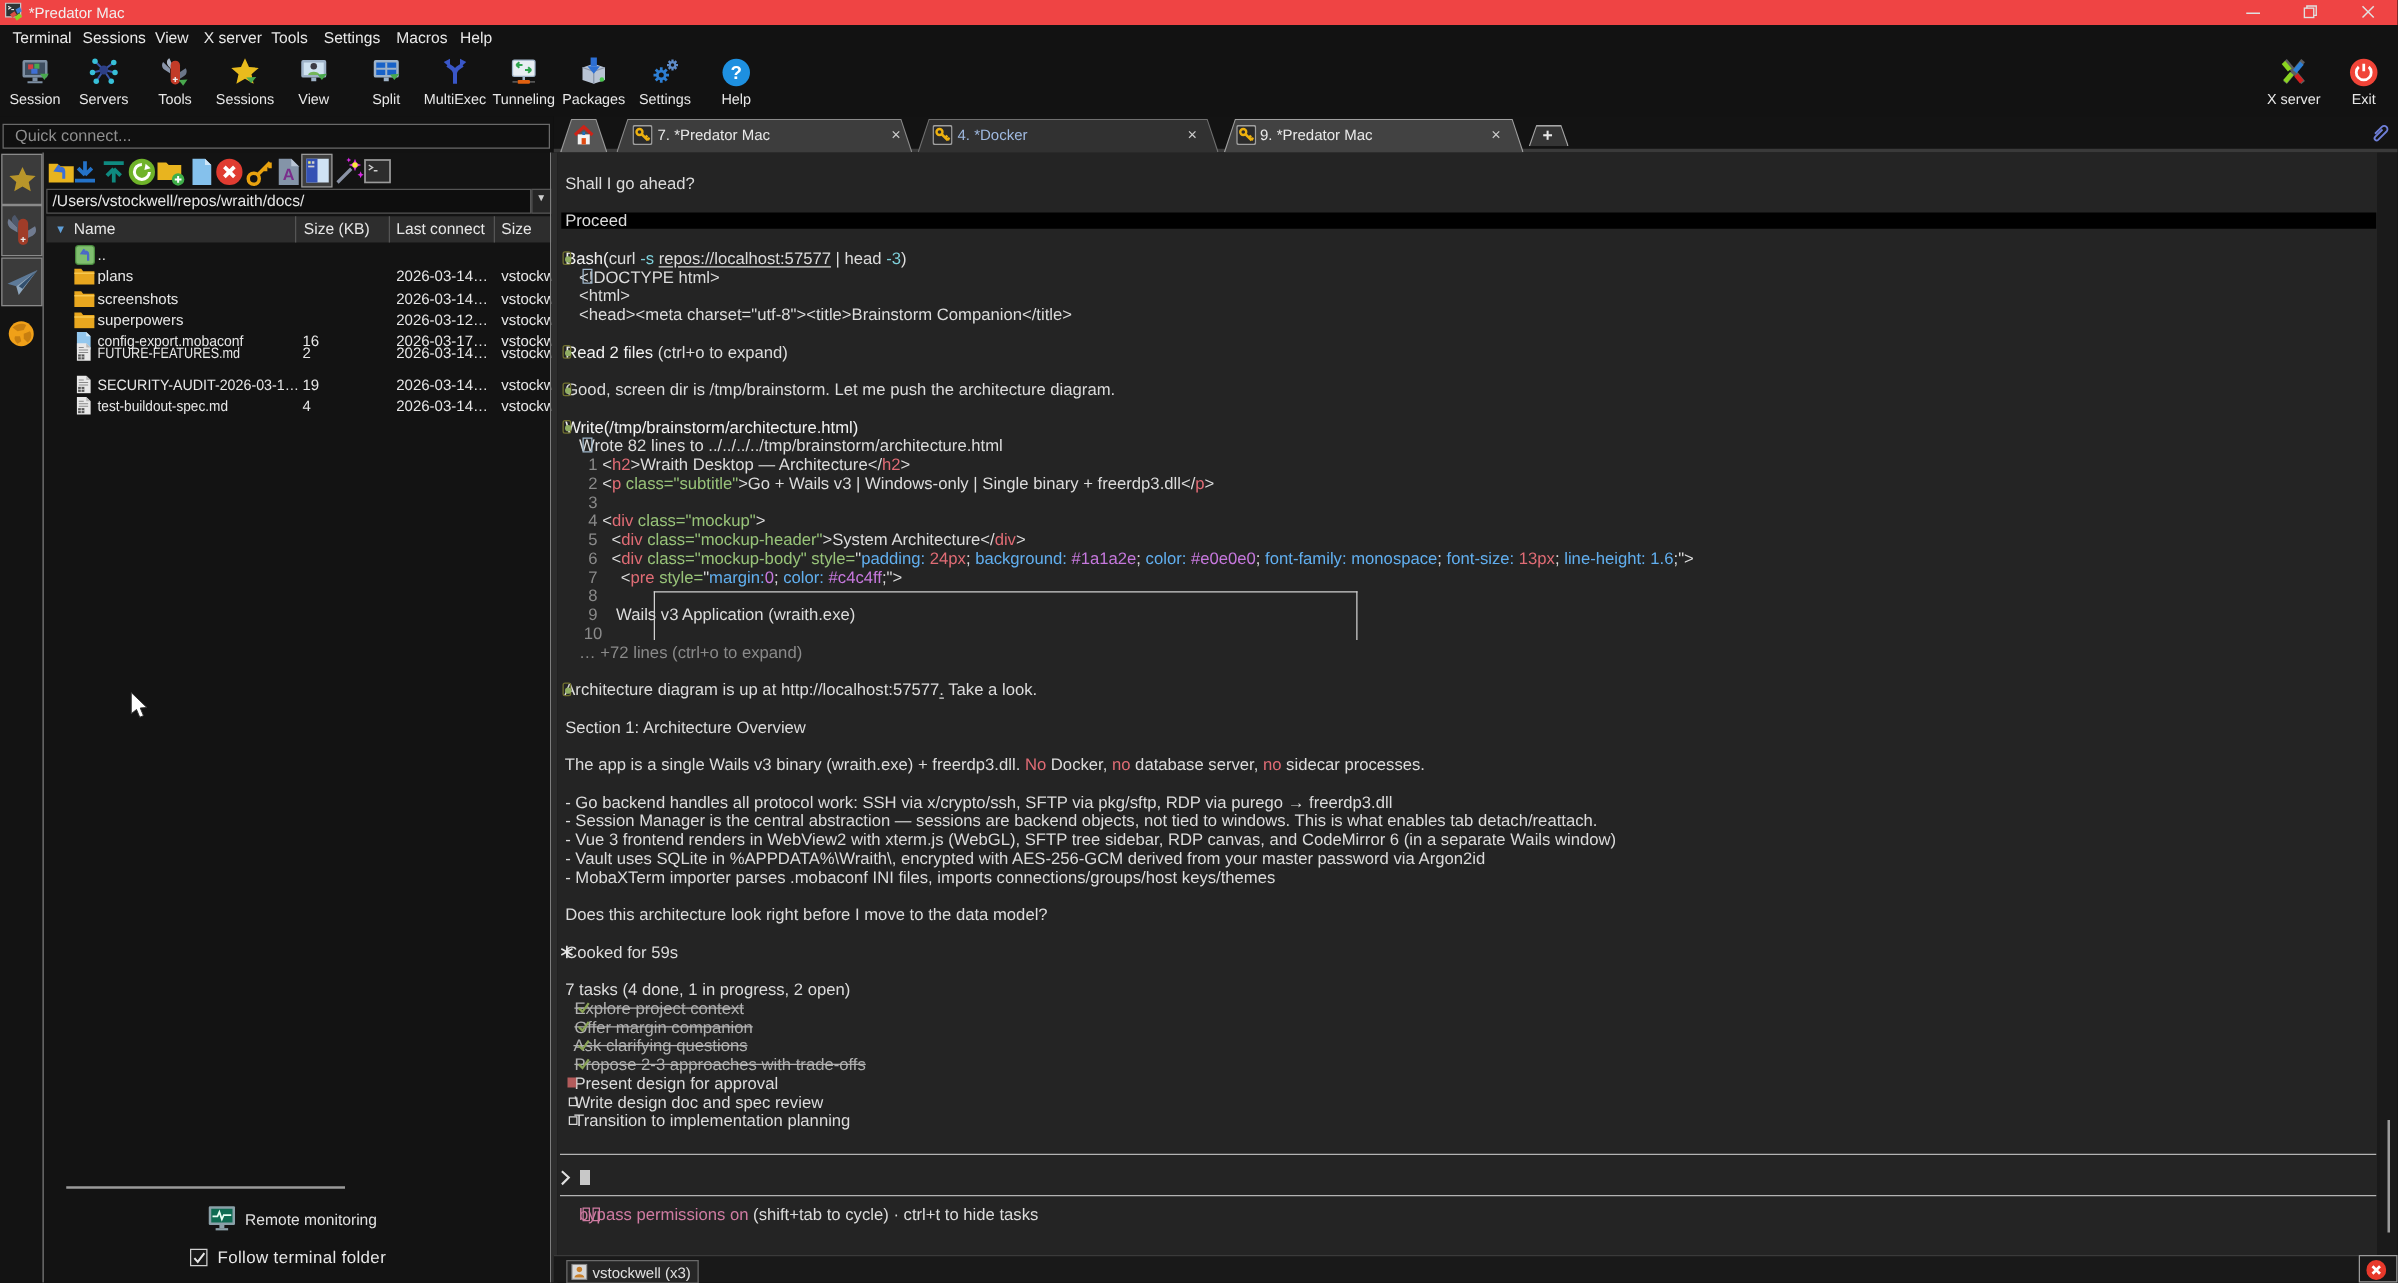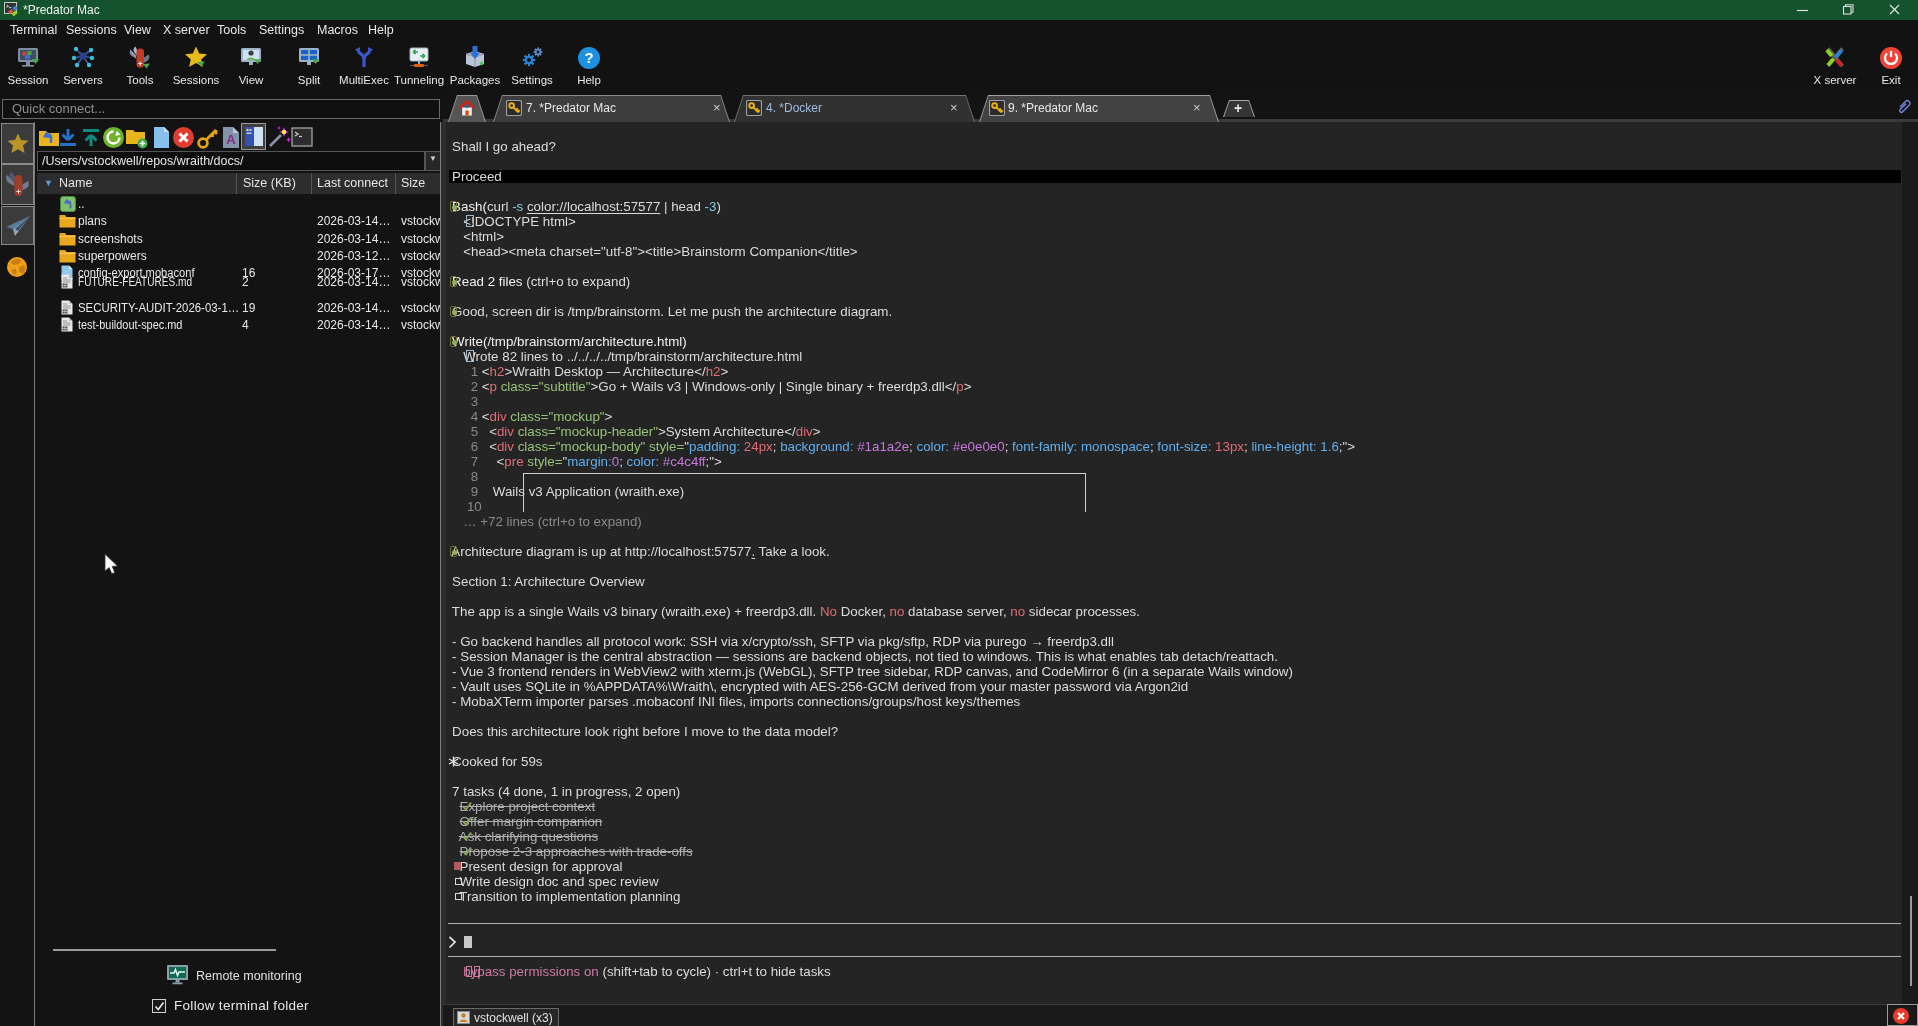--- a/index.html
+++ b/index.html
@@ -1,16 +1,16 @@
 <!DOCTYPE html>
 <html><head><meta charset="utf-8"><style>
 *{margin:0;padding:0;box-sizing:border-box}
 html,body{width:1918px;height:1026px;overflow:hidden;background:#131313;font-family:"Liberation Sans",sans-serif}
 .abs{position:absolute}
-#titlebar{position:absolute;left:0;top:0;width:1918px;height:20px;background:#14532d;color:#f0f0f0}
+#titlebar{position:absolute;left:0;top:0;width:1918px;height:20px;background:#ef4444;color:#f0f0f0}
 #titlebar .t{position:absolute;left:23px;top:3px;font-size:12px}
 #menubar{position:absolute;left:0;top:20px;width:1918px;height:20px;background:#121212;color:#e8e8e8;font-size:12.5px}
 #menubar span{position:absolute;top:3px}
 #toolbar{position:absolute;left:0;top:40px;width:1918px;height:53px;background:#121212}
 .tbtn{position:absolute;top:5px;width:70px;text-align:center;color:#e8e8e8;font-size:11.5px}
 .tbtn svg{display:block;margin:0 auto 3px}
 #qcrow{position:absolute;left:0;top:93px;width:443px;height:30px;background:#121212}
 #qc{position:absolute;left:2px;top:6px;width:438px;height:20px;background:#101010;border:1px solid #6a6a6a;color:#8f8f8f;font-size:13px;line-height:18px;padding-left:9px}
 #tabstrip{position:absolute;left:443px;top:93px;width:1475px;height:29px;background:#131313}
 .tab{position:absolute;top:2px;height:27px;color:#e8e8e8;font-size:12px}
@@ -500,21 +500,21 @@
       </svg>
 <span class="abs" style="left:20px;top:2px">vstockwell (x3)</span>
 </div>
   </div>
 
 <div class="abs" style="left:449px;top:169.5px;width:1452px;height:13.5px;background:#000"></div>
 <pre id="tpre">   Shall I go ahead?
 
    Proceed
 
-   <span class="b">Bash(</span>curl <span class="cyn">-s</span> <u>color://localhost:57577</u> | head <span class="cyn">-3</span>)
+   <span class="b">Bash(</span>curl <span class="cyn">-s</span> <u>repos://localhost:57577</u> | head <span class="cyn">-3</span>)
       &lt;!DOCTYPE html&gt;
       &lt;html&gt;
       &lt;head&gt;&lt;meta charset="utf-8"&gt;&lt;title&gt;Brainstorm Companion&lt;/title&gt;
 
    <span class="b">Read 2 files</span> (ctrl+o to expand)
 
    Good, screen dir is /tmp/brainstorm. Let me push the architecture diagram.
 
    <span class="b">Write(/tmp/brainstorm/architecture.html)</span>
       Wrote 82 lines to ../../../../tmp/brainstorm/architecture.html

